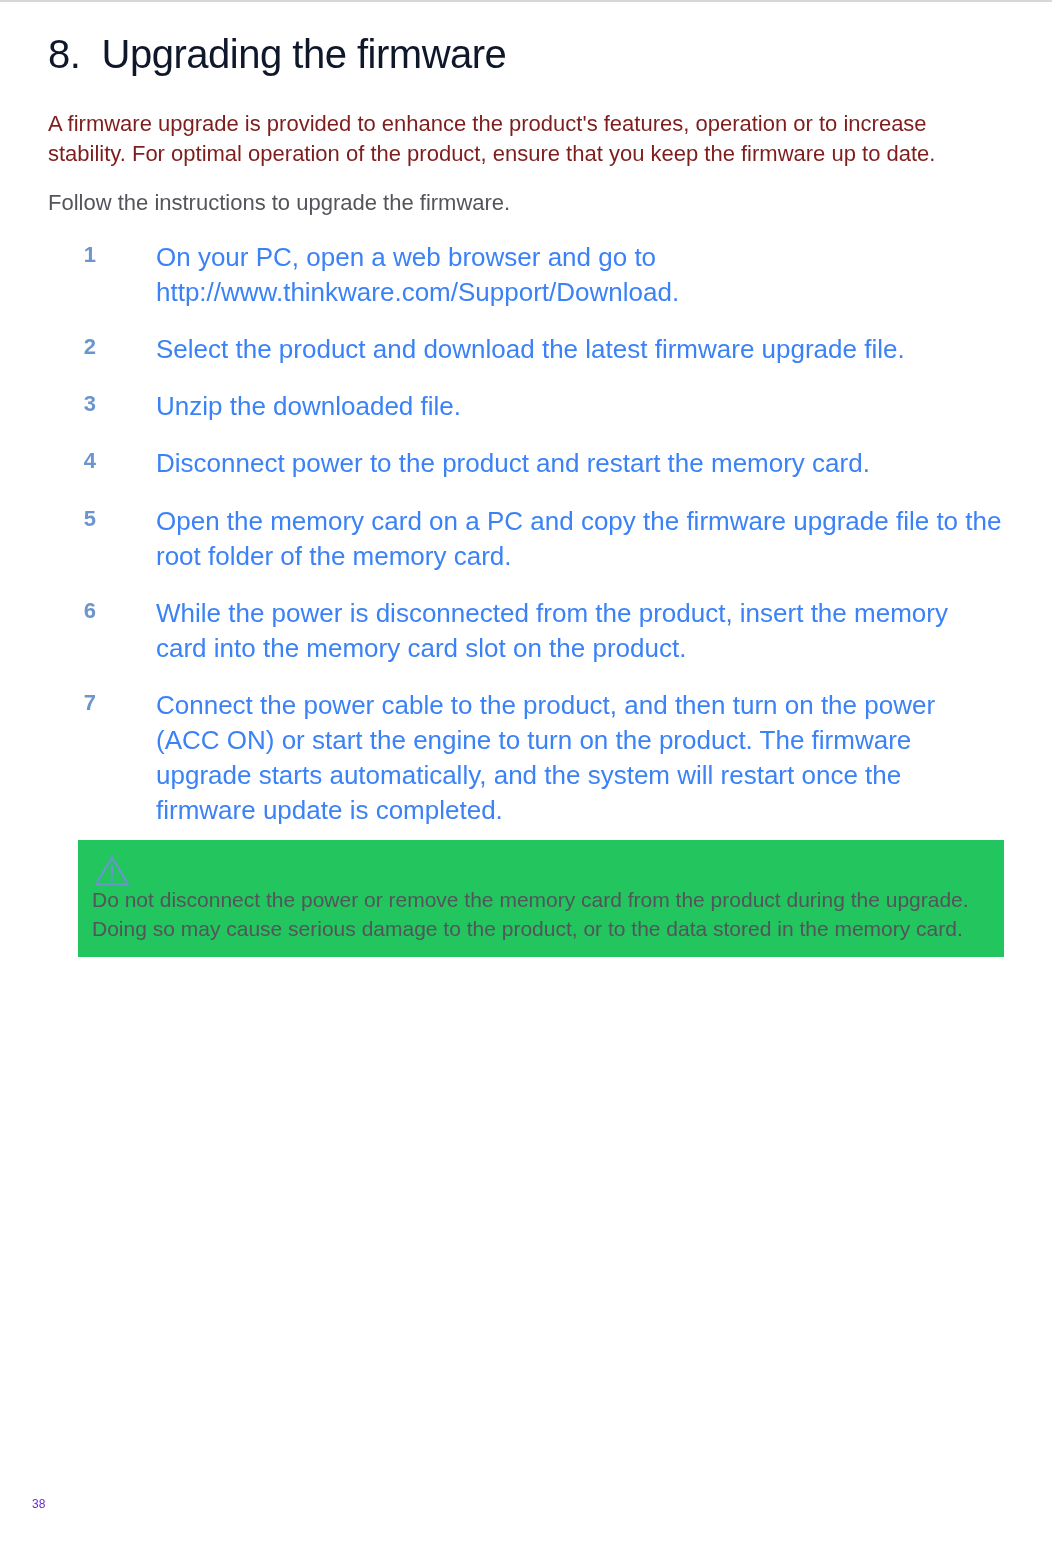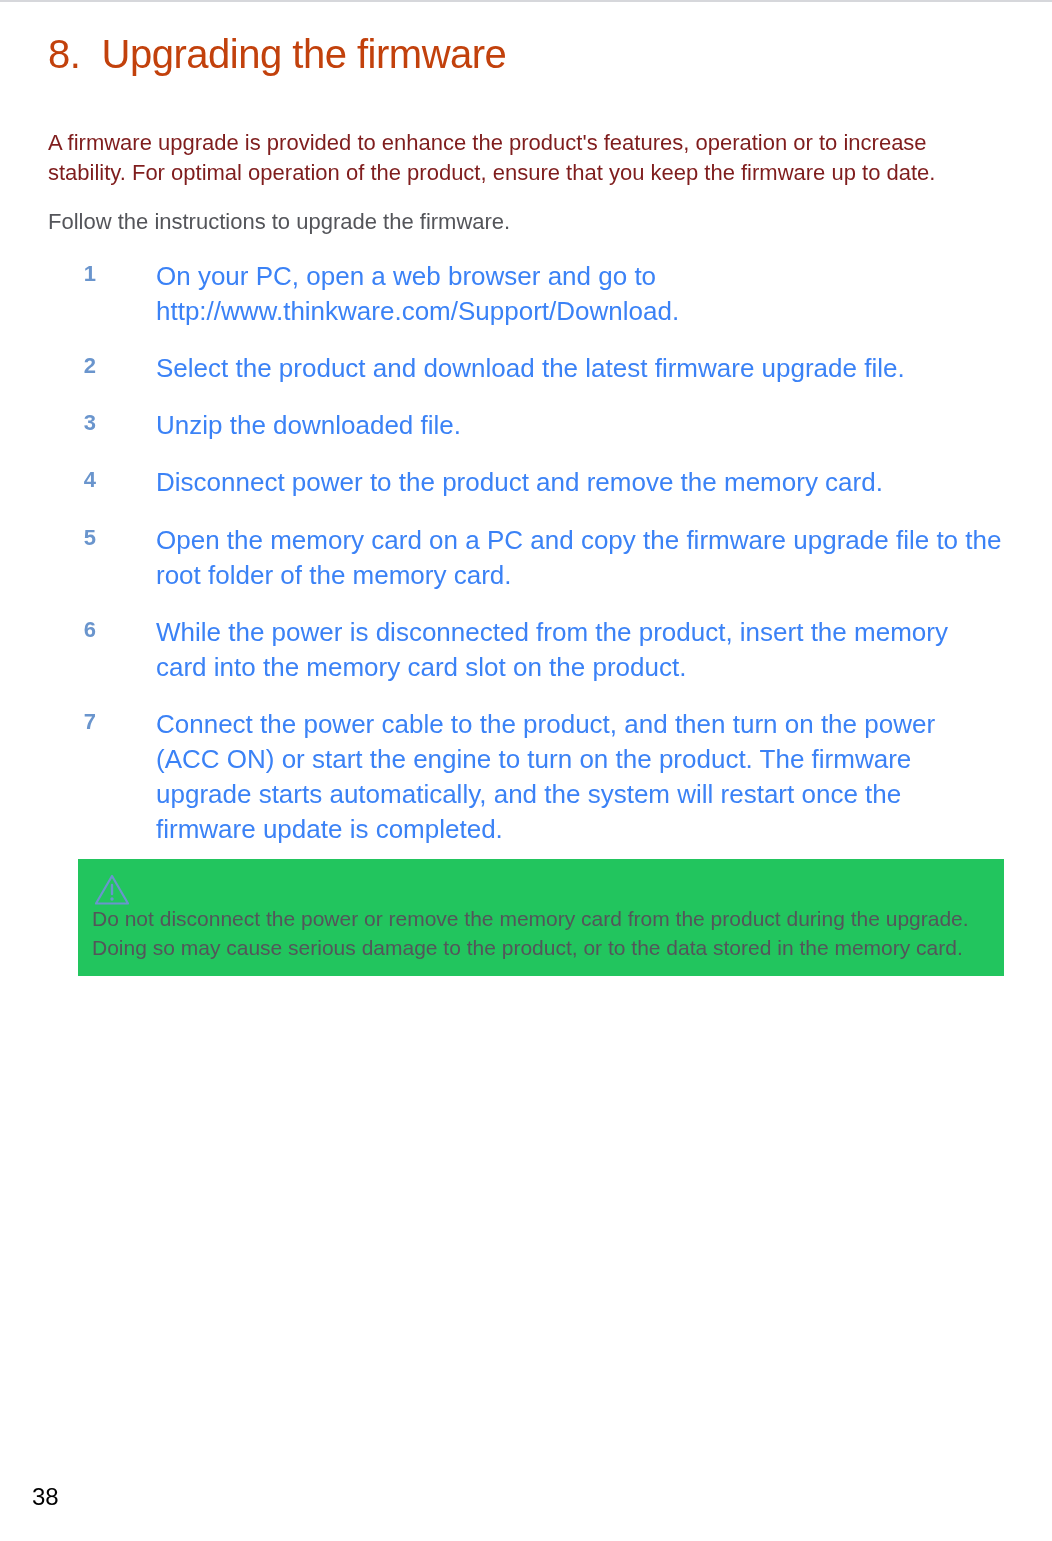--- a/index.html
+++ b/index.html
@@ -14,25 +14,25 @@
     }
     .top-rule {
       border-top: 2px solid #d6d7db;
       width: 100%;
       margin-bottom: 30px;
     }
     .content {
       padding: 0 48px 0 48px;
     }
     .heading {
-      color: #c2410c;
+      color: #0f172a;
       font-weight: 400;
       font-size: 40px;
       letter-spacing: -0.5px;
-      margin-bottom: 51px;
+      margin-bottom: 32px;
     }
     .heading .num {
       font-weight: 500;
     }
     .intro-p {
       font-size: 22px;
       line-height: 1.35;
       color: #7f1d1d;
       margin-bottom: 20px;
     }
@@ -112,22 +112,22 @@
       justify-content: flex-start;
     }
     .note-block .note-text {
       font-size: 21px;
       color: #54555a;
     }
     .page-num {
       position: absolute;
       left: 32px;
       bottom: 30px;
-      color: #000000;
-      font-size: 24px;
+      color: #6d28d9;
+      font-size: 12px;
       font-weight: 500;
     }
   </style>
 </head>
 <body>
 
 <div class="top-rule"></div>
 
 <div class="content">
 
@@ -146,21 +146,21 @@
     <li>
       <span class="step-num">2</span>
       <span class="step-text">Select the product and download the latest firmware upgrade file.</span>
     </li>
     <li>
       <span class="step-num">3</span>
       <span class="step-text">Unzip the downloaded file.</span>
     </li>
     <li>
       <span class="step-num">4</span>
-      <span class="step-text">Disconnect power to the product and remove the memory card.</span>
+      <span class="step-text">Disconnect power to the product and restart the memory card.</span>
     </li>
     <li>
       <span class="step-num">5</span>
       <span class="step-text">Open the memory card on a PC and copy the firmware upgrade file to the root folder of the memory card.</span>
     </li>
     <li>
       <span class="step-num">6</span>
       <span class="step-text">While the power is disconnected from the product, insert the memory card into the memory card slot on the product.</span>
     </li>
     <li style="display:block;">

